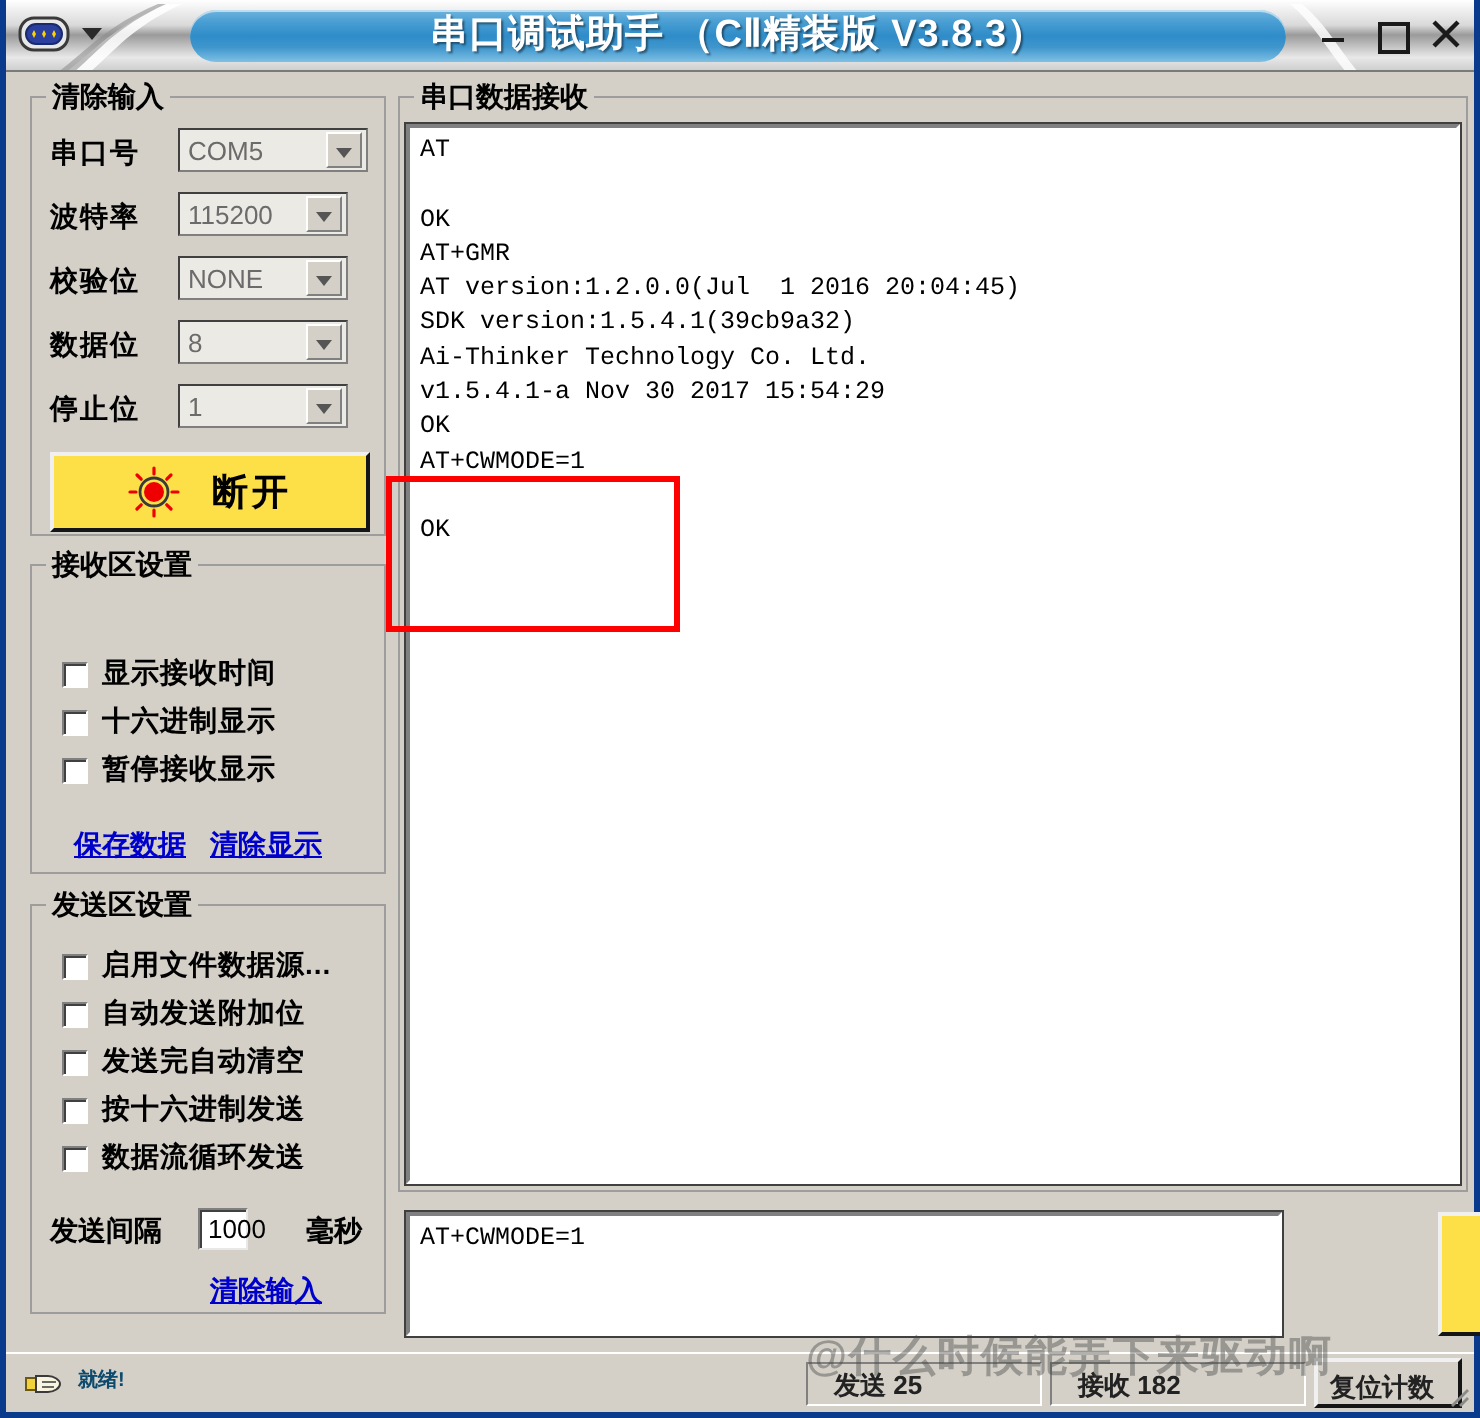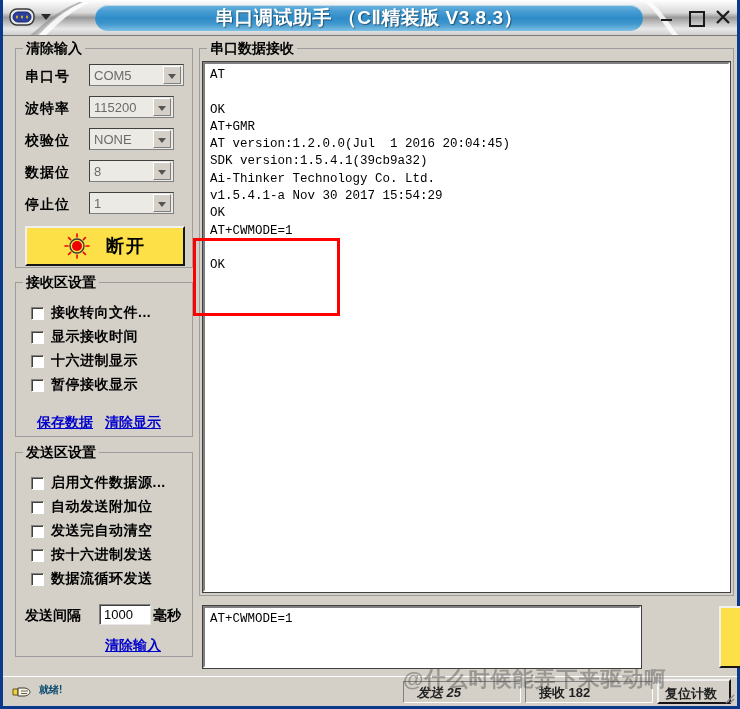--- a/index.html
+++ b/index.html
@@ -440,24 +440,20 @@
         <circle cx="13" cy="13" r="5" fill="#ee0000"></circle>
       </svg>
     </div>
     <span class="disconnect-label">断开</span>
   </div>
 
   <div class="group" style="left:12px; top:282px; width:178px; height:155px;">
     <div class="glabel">接收区设置</div>
   </div>
 
-  <div class="cbrow" style="left:28px; top:303px;">
-    <div class="cbox"></div>
-    <span class="cbtext">接收转向文件...</span>
-  </div>
   <div class="cbrow" style="left:28px; top:327px;">
     <div class="cbox"></div>
     <span class="cbtext">显示接收时间</span>
   </div>
   <div class="cbrow" style="left:28px; top:351px;">
     <div class="cbox"></div>
     <span class="cbtext">十六进制显示</span>
   </div>
   <div class="cbrow" style="left:28px; top:375px;">
     <div class="cbox"></div>
@@ -486,21 +482,21 @@
   <div class="cbrow" style="left:28px; top:545px;">
     <div class="cbox"></div>
     <span class="cbtext">按十六进制发送</span>
   </div>
   <div class="cbrow" style="left:28px; top:569px;">
     <div class="cbox"></div>
     <span class="cbtext">数据流循环发送</span>
   </div>
 
   <div class="row-label" style="left:22px; top:607px; letter-spacing:0;">发送间隔</div>
-  <div class="txtfield" style="left:96px; top:604px; width:52px; height:21px;">
+  <div class="txtfield" style="left:96px; top:604px; width:25px; height:21px;">
     <span>1000</span>
   </div>
   <div class="row-label" style="left:150px; top:607px; letter-spacing:0;">毫秒</div>
 
   <div class="lnk" style="left:34px; top:637px;margin-top:44px;">文件载入</div>
   <div class="lnk" style="left:102px; top:637px;">清除输入</div>
 
   <div class="group" style="left:196px; top:48px; width:535px; height:548px;">
     <div class="glabel">串口数据接收</div>
   </div>
@@ -535,21 +531,21 @@
     <div class="hand-icon">
       <svg width="20" height="16" viewBox="0 0 20 16">
         <path d="M1 5 L6 5 L6 11 L1 11 Z" fill="#f2d23a" stroke="#6b5a10" stroke-width="1"></path>
         <path d="M6 4 L12 4 C15 4 18 6 18 8 C18 10 15 12 12 12 L6 12 Z" fill="#f8f4e0" stroke="#3a3a3a" stroke-width="1"></path>
         <path d="M9 7 L16 7 M9 9.5 L15 9.5" stroke="#3a3a3a" stroke-width=".8"></path>
       </svg>
     </div>
     <div class="sb-ready">就绪!</div>
 
     <div class="sb-sunken" style="left:400px; top:4px; width:118px; height:22px;"></div>
-    <div class="sb-field-text" style="left:414px;font-style:italic;">发送 25</div>
+    <div class="sb-field-text" style="left:414px;">发送 25</div>
 
     <div class="sb-sunken" style="left:522px; top:4px; width:128px; height:22px;"></div>
     <div class="sb-field-text" style="left:536px;">接收 182</div>
 
     <div class="sb-sunken" style="left:654px; top:2px; width:74px; height:25px; background:#d4d0c8; border:2px outset #f0f0f0; border-right-color:#6a6a6a; border-bottom-color:#6a6a6a;"></div>
     <div class="sb-field-text" style="left:662px; top:8px;">复位计数</div>
 
     <div class="sb-grip">
       <svg width="14" height="14" viewBox="0 0 14 14">
         <g stroke="#8a8a8a" stroke-width="1.4">

